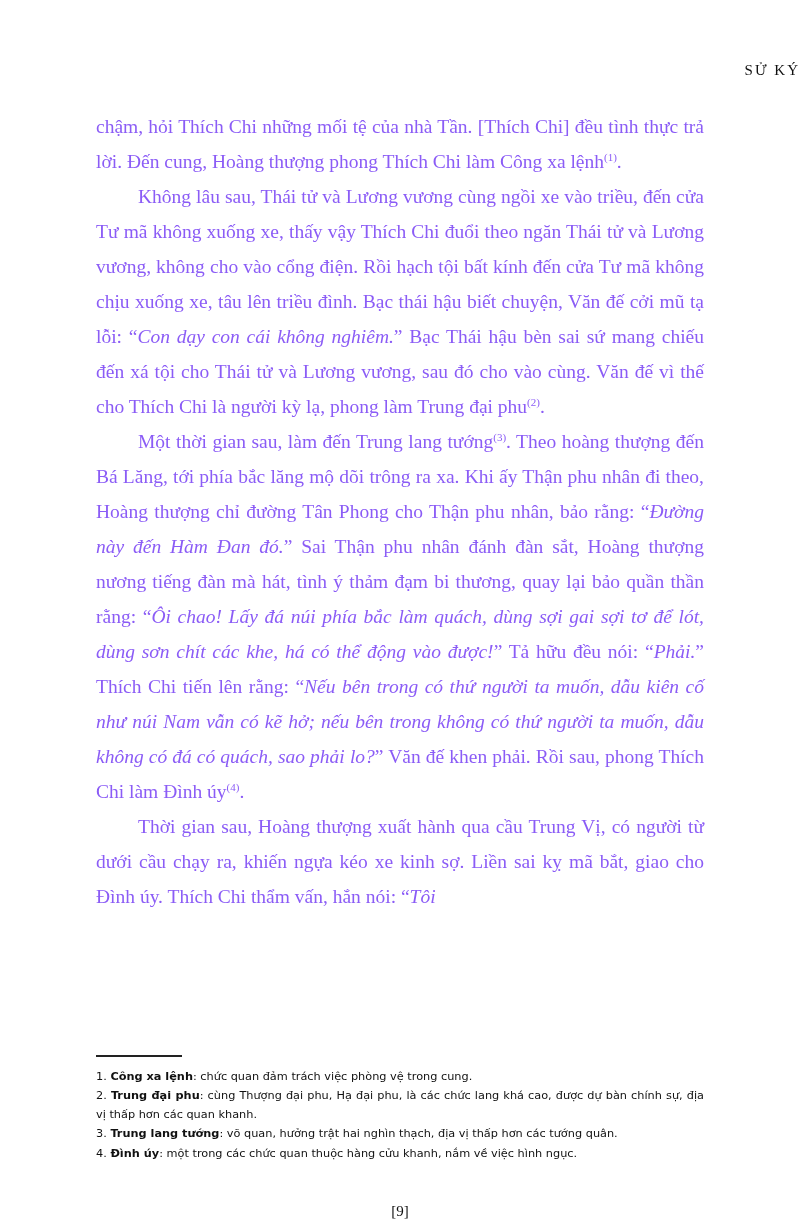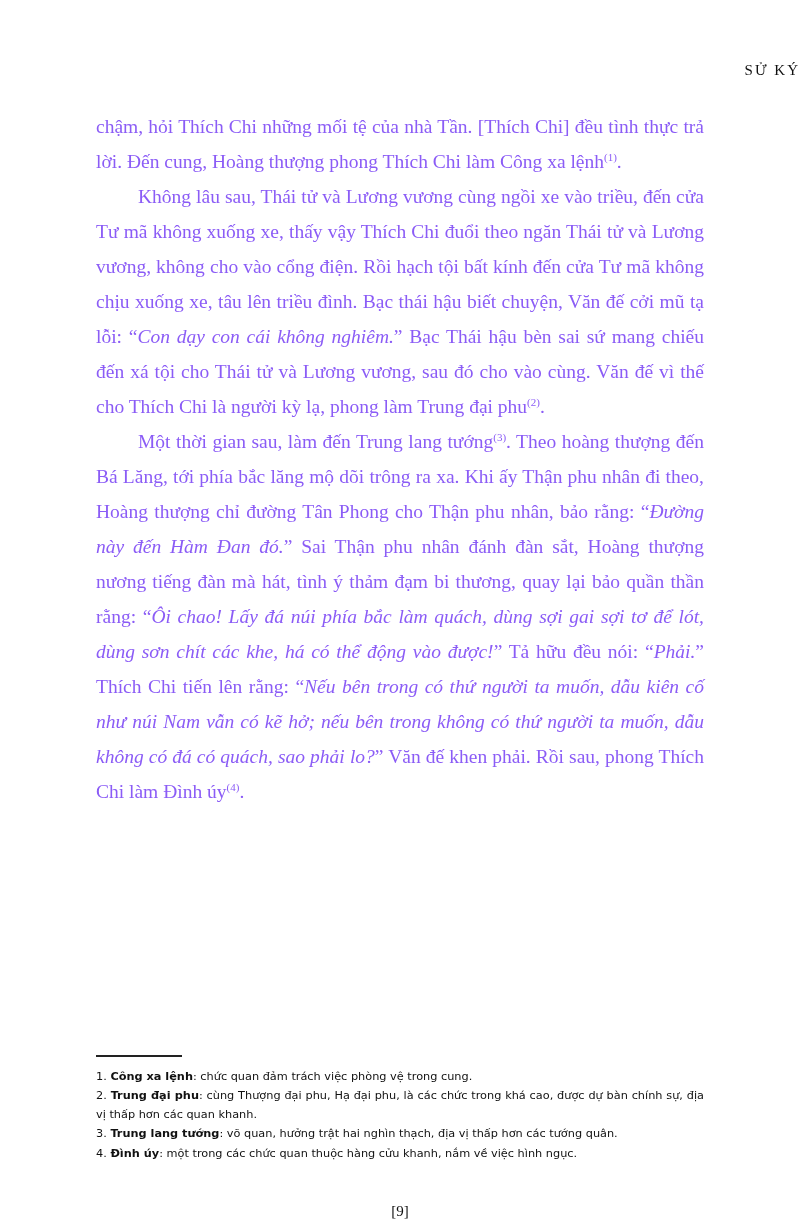--- a/index.html
+++ b/index.html
@@ -94,27 +94,28 @@
 <body>
 
 <div class="page">
 
   <div class="running-head">SỬ KÝ</div>
 
   <div class="body-block" id="body-block">
       <p class="para">chậm, hỏi Thích Chi những mối tệ của nhà Tần. [Thích Chi] đều tình thực trả lời. Đến cung, Hoàng thượng phong Thích Chi làm Công xa lệnh<sup>(1)</sup>.</p>
       <p class="para indent">Không lâu sau, Thái tử và Lương vương cùng ngồi xe vào triều, đến cửa Tư mã không xuống xe, thấy vậy Thích Chi đuổi theo ngăn Thái tử và Lương vương, không cho vào cổng điện. Rồi hạch tội bất kính đến cửa Tư mã không chịu xuống xe, tâu lên triều đình. Bạc thái hậu biết chuyện, Văn đế cởi mũ tạ lỗi: “<span class="it">Con dạy con cái không nghiêm.</span>” Bạc Thái hậu bèn sai sứ mang chiếu đến xá tội cho Thái tử và Lương vương, sau đó cho vào cùng. Văn đế vì thế cho Thích Chi là người kỳ lạ, phong làm Trung đại phu<sup>(2)</sup>.</p>
       <p class="para indent">Một thời gian sau, làm đến Trung lang tướng<sup>(3)</sup>. Theo hoàng thượng đến Bá Lăng, tới phía bắc lăng mộ dõi trông ra xa. Khi ấy Thận phu nhân đi theo, Hoàng thượng chỉ đường Tân Phong cho Thận phu nhân, bảo rằng: “<span class="it">Đường này đến Hàm Đan đó.</span>” Sai Thận phu nhân đánh đàn sắt, Hoàng thượng nương tiếng đàn mà hát, tình ý thảm đạm bi thương, quay lại bảo quần thần rằng: “<span class="it">Ôi chao! Lấy đá núi phía bắc làm quách, dùng sợi gai sợi tơ để lót, dùng sơn chít các khe, há có thể động vào được!</span>” Tả hữu đều nói: “<span class="it">Phải.</span>” Thích Chi tiến lên rằng: “<span class="it">Nếu bên trong có thứ người ta muốn, dẫu kiên cố như núi Nam vẫn có kẽ hở; nếu bên trong không có thứ người ta muốn, dẫu không có đá có quách, sao phải lo?</span>” Văn đế khen phải. Rồi sau, phong Thích Chi làm Đình úy<sup>(4)</sup>.</p>
+      <p class="para indent">Thời gian sau, Hoàng thượng xuất hành qua cầu Trung Vị, có người từ dưới cầu chạy ra, khiến ngựa kéo xe kinh sợ. Liền sai kỵ mã bắt, giao cho Đình úy. Thích Chi thẩm vấn, hắn nói: “<span class="it">Tôi</span></p>
     </div>
 
   <div class="footnotes">
     <div class="fn-rule"></div>
     <div id="footnote-list">
         <p class="fn"><span>1. </span><b>Công xa lệnh</b><span>: chức quan đảm trách việc phòng vệ trong cung.</span></p>
-        <p class="fn"><span>2. </span><b>Trung đại phu</b><span>: cùng Thượng đại phu, Hạ đại phu, là các chức trong khá cao, được dự bàn chính sự, địa vị thấp hơn các quan khanh.</span></p>
+        <p class="fn"><span>2. </span><b>Trung đại phu</b><span>: cùng Thượng đại phu, Hạ đại phu, là các chức lang khá cao, được dự bàn chính sự, địa vị thấp hơn các quan khanh.</span></p>
         <p class="fn"><span>3. </span><b>Trung lang tướng</b><span>: võ quan, hưởng trật hai nghìn thạch, địa vị thấp hơn các tướng quân.</span></p>
         <p class="fn"><span>4. </span><b>Đình úy</b><span>: một trong các chức quan thuộc hàng cửu khanh, nắm về việc hình ngục.</span></p>
       </div>
   </div>
 
   <div class="folio">[9]</div>
 
 </div>
 
 </body></html>

